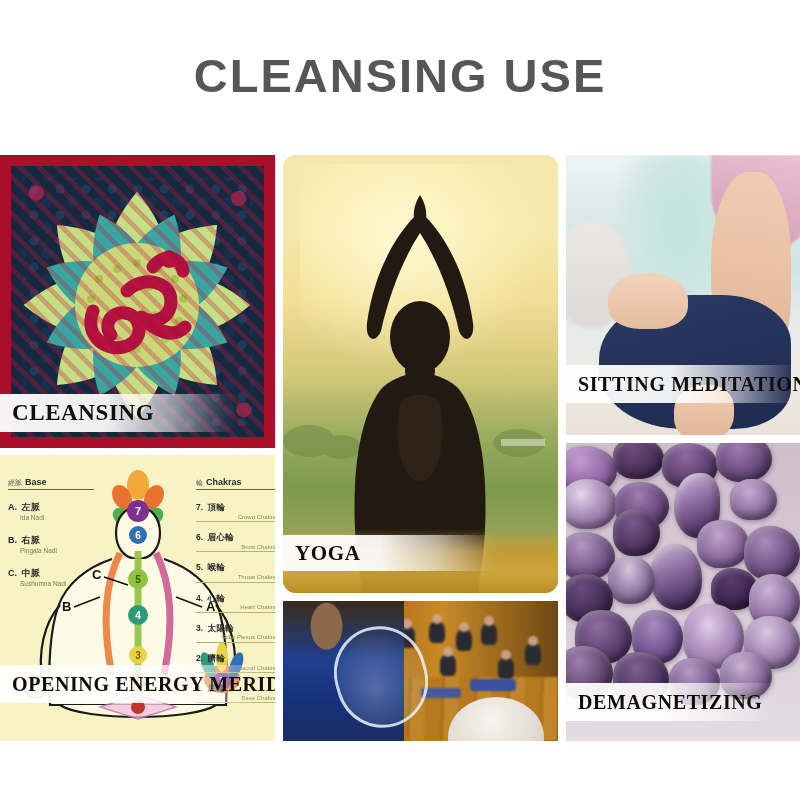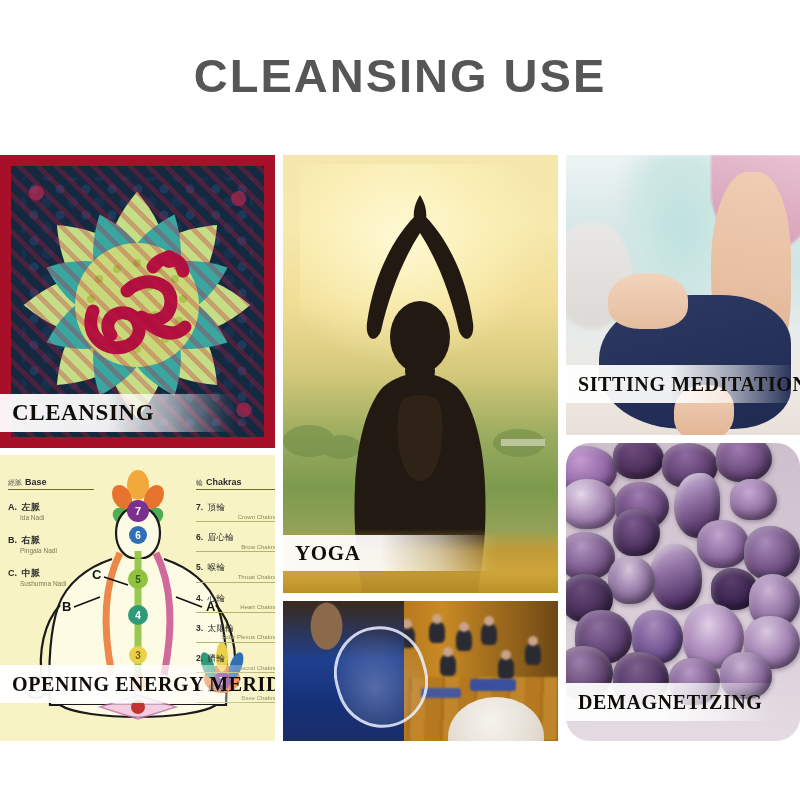--- a/index.html
+++ b/index.html
@@ -38,24 +38,24 @@
   }
   .panel {
     position: absolute;
     overflow: hidden;
     background: #f0f0f0;
   }
 
   
   .p-cleansing   { left: 0px;   top: 0px;   width: 275px; height: 293px; }
   .p-meridians   { left: 0px;   top: 300px; width: 275px; height: 286px; }
-  .p-yoga        { left: 283px; top: 0px;   width: 275px; height: 438px; }
+  .p-yoga        { left: 283px; top: 0px;   width: 275px; height: 438px; border-radius: 13px; }
   .p-sound       { left: 283px; top: 446px; width: 275px; height: 140px; }
   .p-meditation  { left: 566px; top: 0px;   width: 234px; height: 280px; }
-  .p-demag       { left: 566px; top: 288px; width: 234px; height: 298px; border-radius: 24px; }
+  .p-demag       { left: 566px; top: 288px; width: 234px; height: 298px; }
 
   
   .caption {
     position: absolute;
     left: 0;
     display: flex;
     align-items: center;
     background: linear-gradient(to right,
         rgba(255,255,255,0.95) 0%,
         rgba(255,255,255,0.92) 45%,
@@ -135,21 +135,21 @@
     margin-bottom: 6px;
     white-space: nowrap;
   }
   .col-head .cn { font-weight: 400; font-size: 7px; margin-right: 3px; color: #555; }
   .nadi-item { margin-bottom: 7px; line-height: 1.15; }
   .nadi-item .k { font-size: 9px; font-weight: 700; }
   .nadi-item .cn { font-size: 9px; font-weight: 700; letter-spacing: 0.5px; }
   .nadi-item .en { font-size: 6.5px; color: #7a7a55; display: block; margin-left: 12px; }
   .ch-item { margin-bottom: 4px; line-height: 1.1; border-bottom: 1px solid #b5b56a; padding-bottom: 1px; }
   .ch-item .n { font-size: 8.5px; font-weight: 700; }
-  .ch-item .cn { font-size: 8.5px; font-weight: 400; letter-spacing: 0.4px; }
+  .ch-item .cn { font-size: 8.5px; font-weight: 700; letter-spacing: 0.4px; }
   .ch-item .en { font-size: 6px; color: #8a8a5e; display: block; text-align: right; }
 
   
   .yoga-sky {
     position: absolute;
     inset: 0;
     background:
       linear-gradient(to bottom,
         #f3e3a4 0%,
         #f6e6a8 18%,

